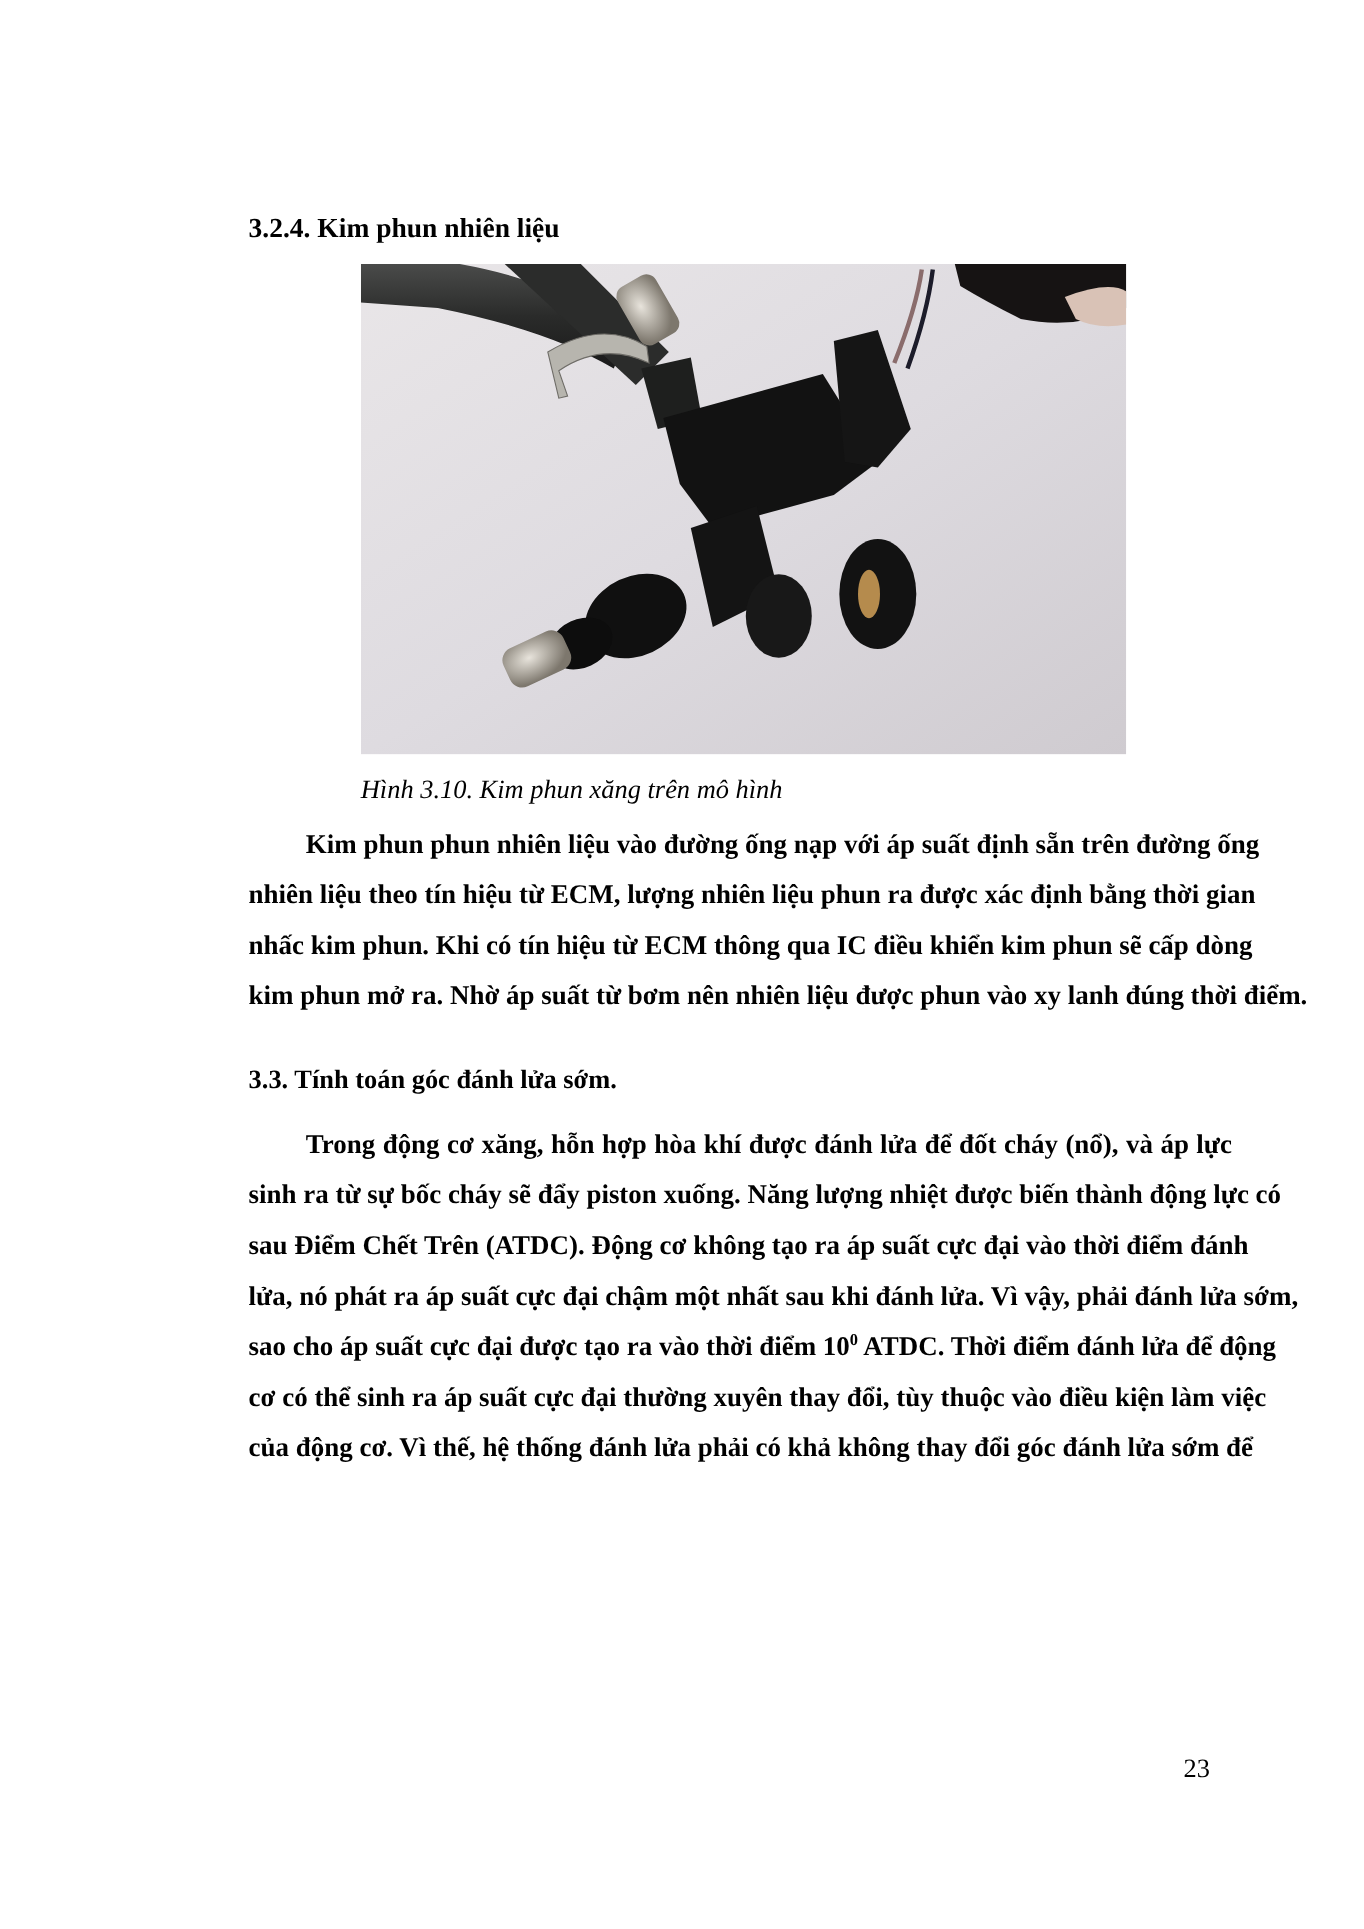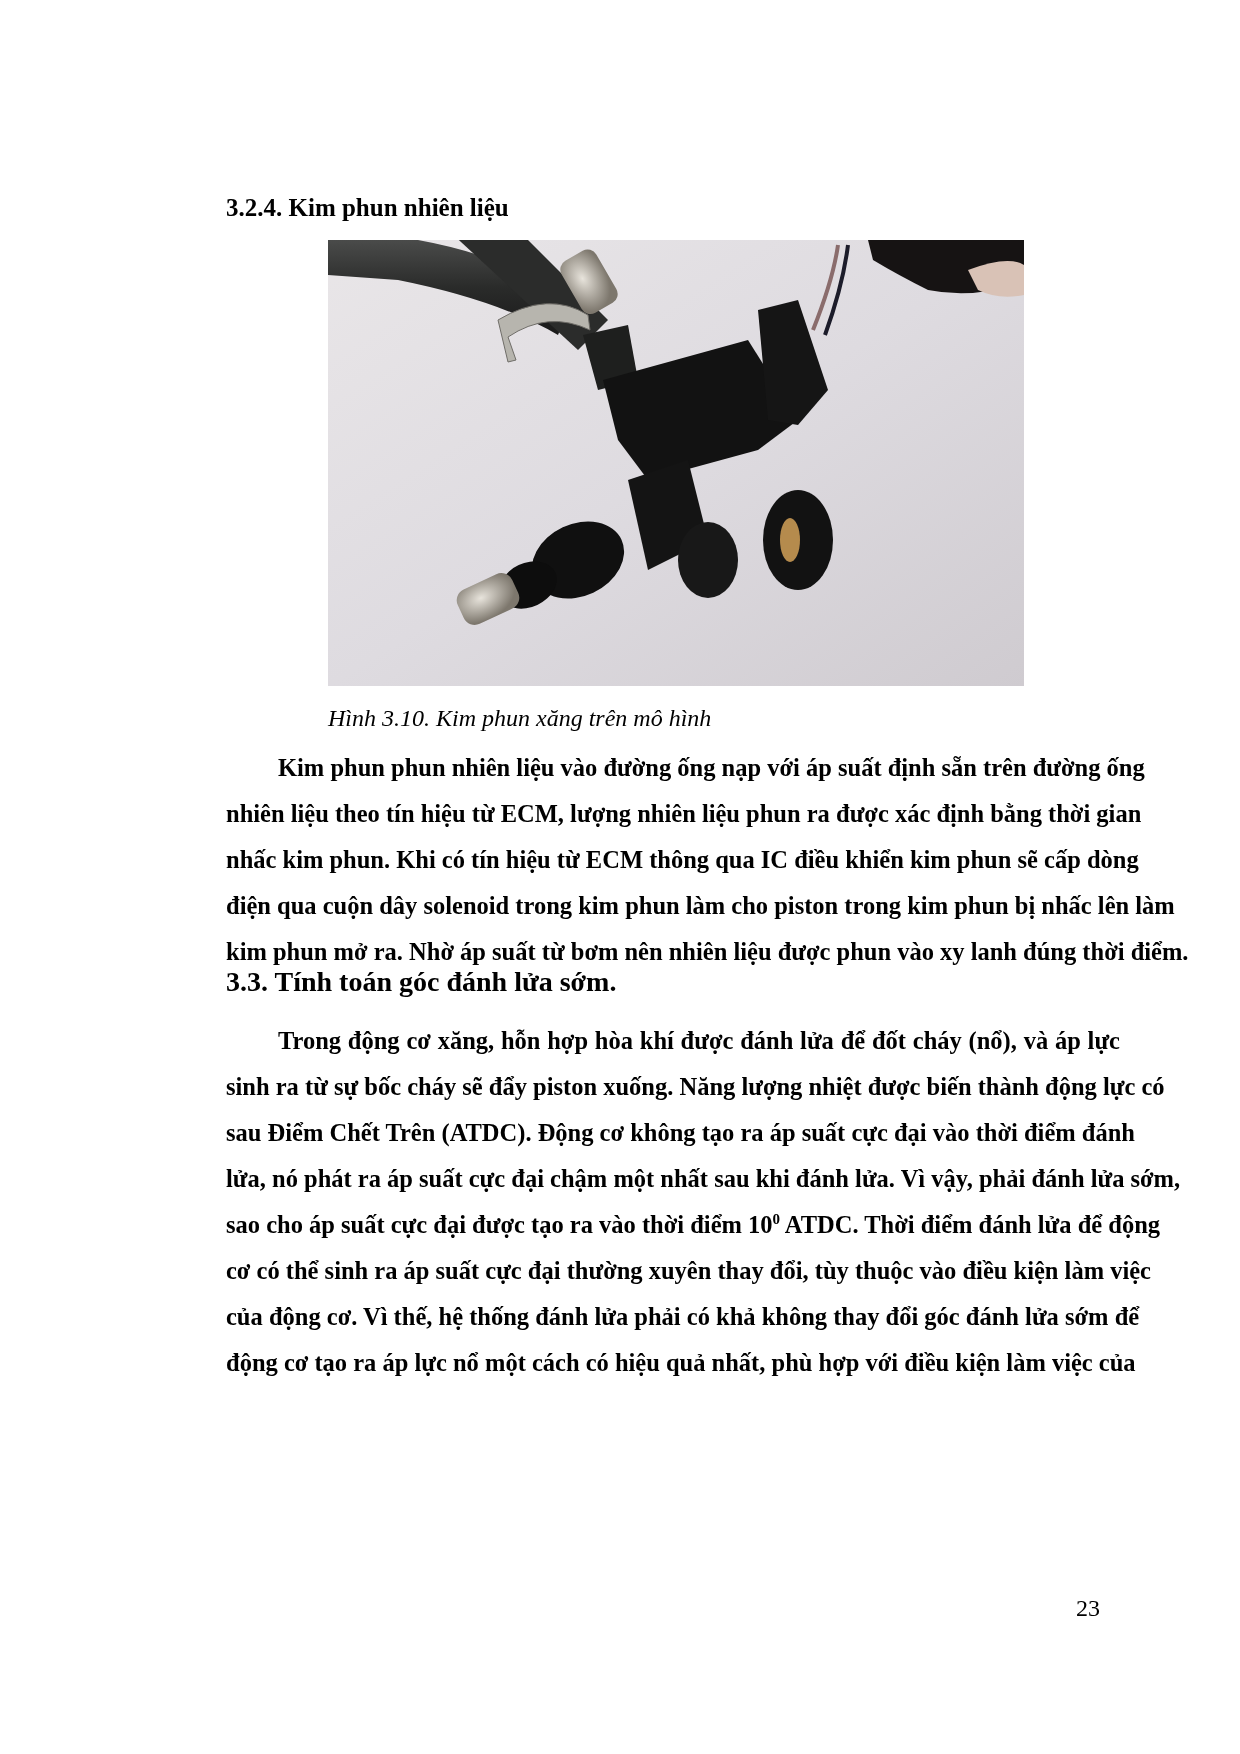--- a/index.html
+++ b/index.html
@@ -1,21 +1,21 @@
 <!DOCTYPE html>
 <html><head>
   <meta charset="utf-8">
   <style>
     html, body { margin: 0; padding: 0; background: #ffffff; }
     body { width: 1240px; height: 1754px; position: relative; overflow: hidden;
       font-family: "Liberation Serif", "DejaVu Serif", serif; color: #000; }
     .page { position: absolute; left: 4px; top: 0; width: 1240px; height: 1754px; }
     .heading { position: absolute; font-weight: bold; font-size: 25px; line-height: 30px; white-space: nowrap; }
     #h-324 { left: 222px; top: 193px; }
-    #h-33 { left: 222px; top: 967px; font-size: 28px; }
+    #h-33 { left: 222px; top: 967px; font-size: 24px; }
     .figure { position: absolute; left: 324px; top: 240px; width: 696px; height: 446px; overflow: hidden; }
     .caption { position: absolute; left: 324px; width: 696px; top: 703px; text-align: left;
       font-style: italic; font-size: 24px; line-height: 30px; }
     .para { position: absolute; left: 222px; width: 894px; font-size: 24.5px; line-height: 46px; text-align: justify; font-weight: bold; }
     .para .line { display: block; text-align: justify; text-align-last: justify; white-space: nowrap; height: 46px; }
     .para .line.last { text-align-last: left; }
     #p1 { top: 745px; }
     #p2 { top: 1018px; }
     sup { font-size: 15px; line-height: 0; vertical-align: super; }
     .page-number { position: absolute; left: 1072px; top: 1593px; font-size: 24px; line-height: 30px; text-align: center; }
@@ -73,32 +73,30 @@
       <ellipse cx="380" cy="320" rx="30" ry="38" fill="#181818"></ellipse>
     </svg>
   </div>
 
   <div class="caption">Hình 3.10. Kim phun xăng trên mô hình</div>
 
   <div class="para" id="p1" style="left: 222px;">
       <span class="line" style="padding-left: 52px; margin-left: 0px; text-indent: 0px; box-sizing: border-box; width: 100%;">Kim phun phun nhiên liệu vào đường ống nạp với áp suất định sẵn trên đường ống</span>
       <span class="line">nhiên liệu theo tín hiệu từ ECM, lượng nhiên liệu phun ra được xác định bằng thời gian</span>
       <span class="line">nhấc kim phun. Khi có tín hiệu từ ECM thông qua IC điều khiển kim phun sẽ cấp dòng</span>
-      <span class="line">điện qua cuộn dây solenoid trong kim phun làm cho piston trong kim phun bị nhấc lên làm</span>
       <span class="line last">kim phun mở ra. Nhờ áp suất từ bơm nên nhiên liệu được phun vào xy lanh đúng thời điểm.</span>
     </div>
 
   <div class="heading" id="h-33">3.3. Tính toán góc đánh lửa sớm.</div>
 
   <div class="para" id="p2">
       <span class="line" style="padding-left: 52px; box-sizing: border-box; margin-left: 0px; width: 100%; text-indent: 0px;">Trong động cơ xăng, hỗn hợp hòa khí được đánh lửa để đốt cháy (nổ), và áp lực</span>
       <span class="line">sinh ra từ sự bốc cháy sẽ đẩy piston xuống. Năng lượng nhiệt được biến thành động lực có</span>
       <span class="line">sau Điểm Chết Trên (ATDC). Động cơ không tạo ra áp suất cực đại vào thời điểm đánh</span>
       <span class="line">lửa, nó phát ra áp suất cực đại chậm một nhất sau khi đánh lửa. Vì vậy, phải đánh lửa sớm,</span>
       <span class="line">sao cho áp suất cực đại được tạo ra vào thời điểm 10<sup>0</sup><span> ATDC. Thời điểm đánh lửa để động</span></span>
       <span class="line">cơ có thể sinh ra áp suất cực đại thường xuyên thay đổi, tùy thuộc vào điều kiện làm việc</span>
       <span class="line">của động cơ. Vì thế, hệ thống đánh lửa phải có khả không thay đổi góc đánh lửa sớm để</span>
-      <span class="line">động cơ tạo ra áp lực nổ một cách có hiệu quả nhất, phù hợp với điều kiện làm việc của</span>
     </div>
 
   <div class="page-number">23</div>
 
 </div>
 
 </body></html>

